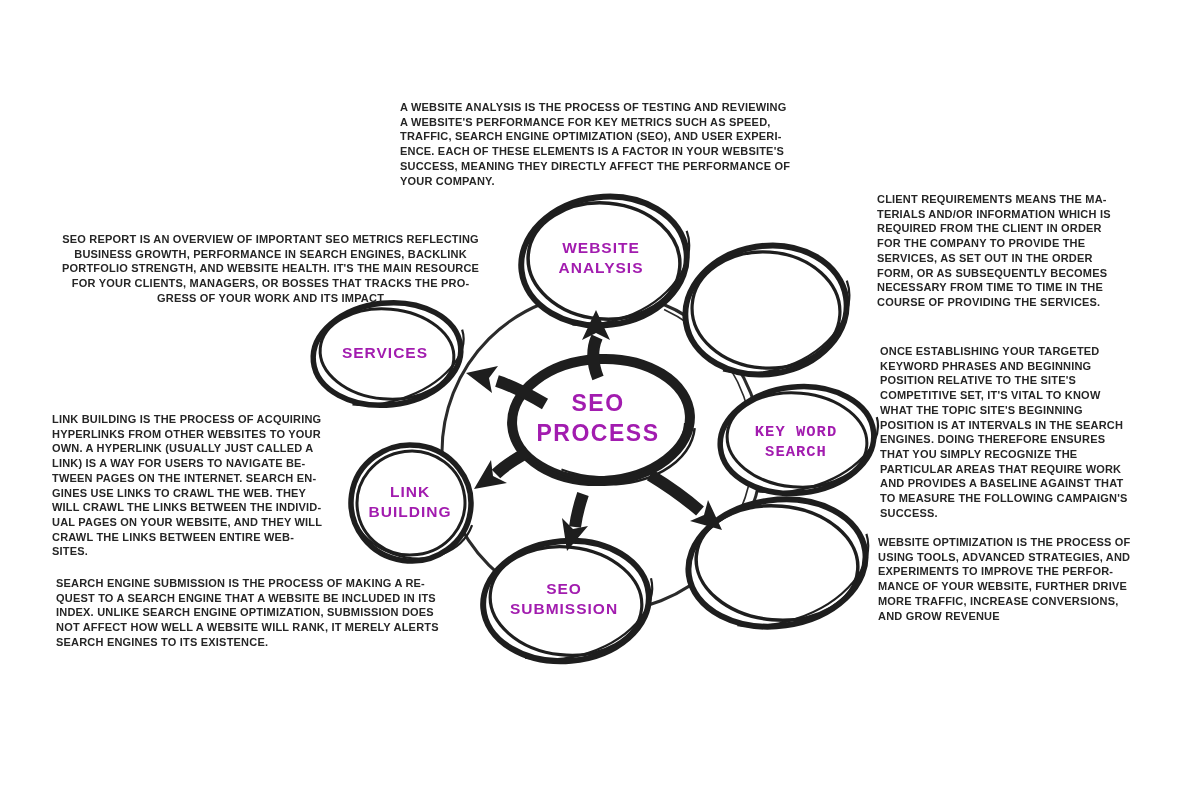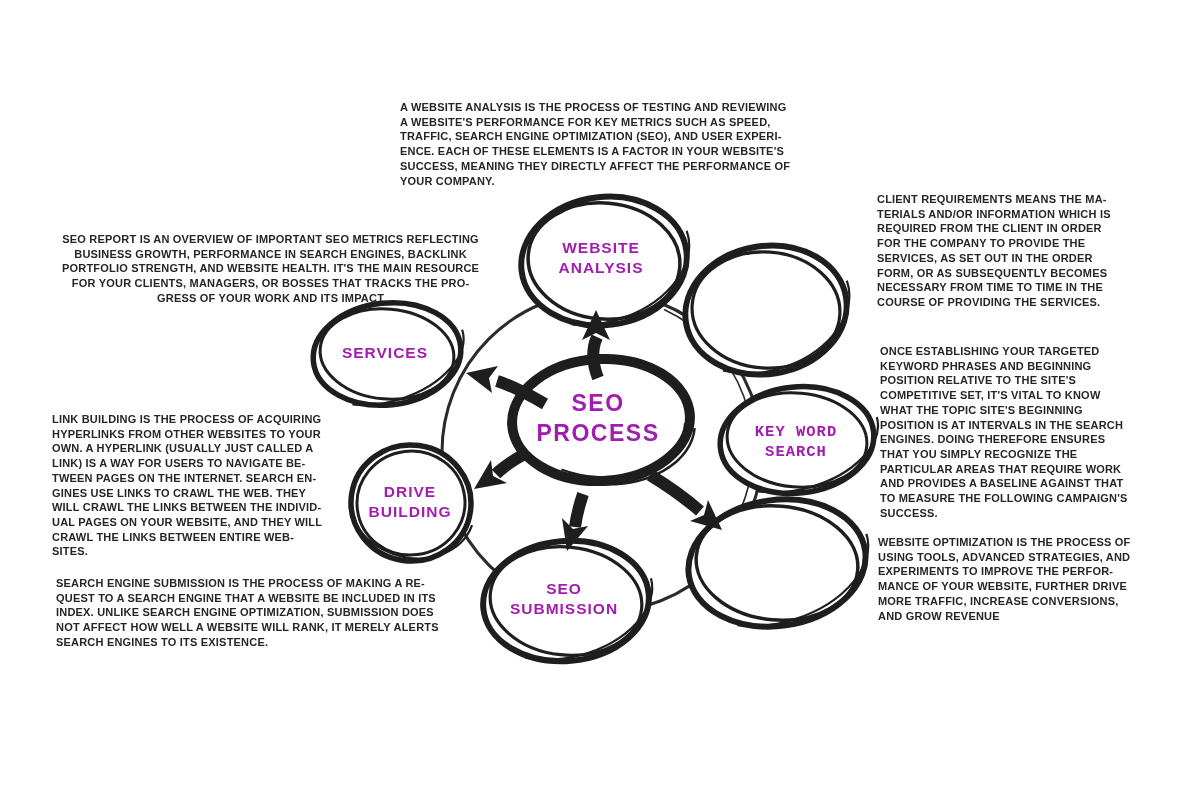--- a/index.html
+++ b/index.html
@@ -111,21 +111,21 @@
   </svg>
 
   <div class="node-label center-node" style="left:598px; top:418px;">SEO
 PROCESS</div>
   <div class="node-label" style="left:601px; top:258px;">WEBSITE
 ANALYSIS</div>
   <div class="node-label" style="left:796px; top:442px;font-family:Liberation Mono, monospace;">KEY WORD
 SEARCH</div>
   <div class="node-label" style="left:564px; top:599px;">SEO
 SUBMISSION</div>
-  <div class="node-label" style="left:410px; top:502px;">DRIVE
+  <div class="node-label" style="left:410px; top:502px;">LINK
 BUILDING</div>
   <div class="node-label" style="left:385px; top:353px;">SERVICES</div>
 
   <div class="desc" style="left:400px; top:100px;">A WEBSITE ANALYSIS IS THE PROCESS OF TESTING AND REVIEWING
 A WEBSITE'S PERFORMANCE FOR KEY METRICS SUCH AS SPEED,
 TRAFFIC, SEARCH ENGINE OPTIMIZATION (SEO), AND USER EXPERI-
 ENCE. EACH OF THESE ELEMENTS IS A FACTOR IN YOUR WEBSITE'S
 SUCCESS, MEANING THEY DIRECTLY AFFECT THE PERFORMANCE OF
 YOUR COMPANY.</div>
   <div class="desc" style="left:62px; top:232px;text-align:center;">SEO REPORT IS AN OVERVIEW OF IMPORTANT SEO METRICS REFLECTING

